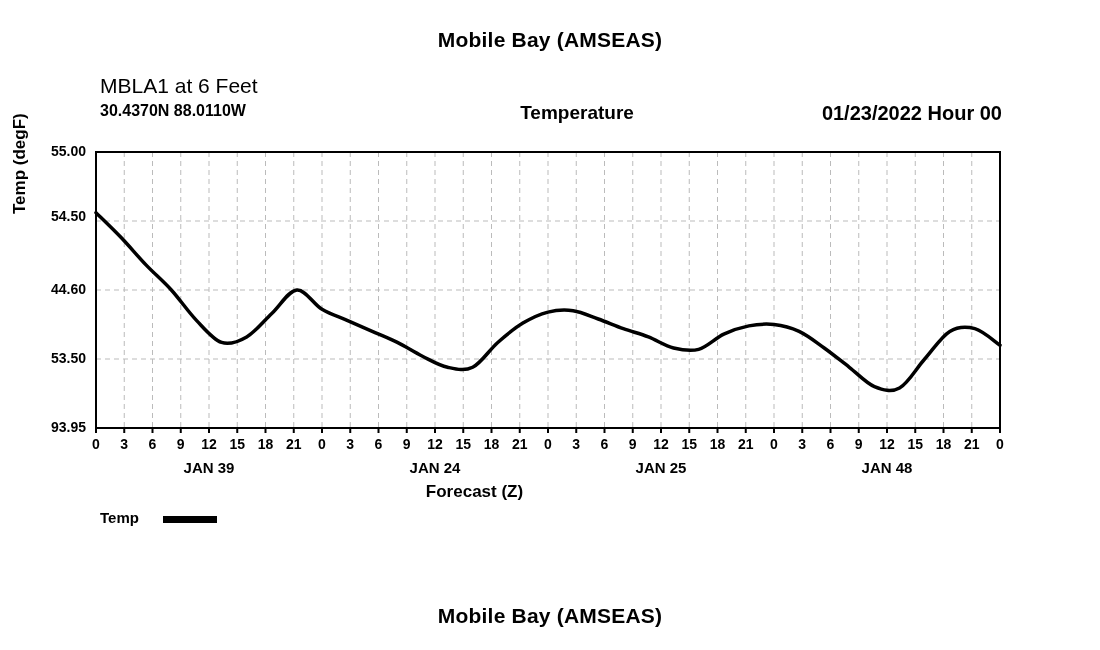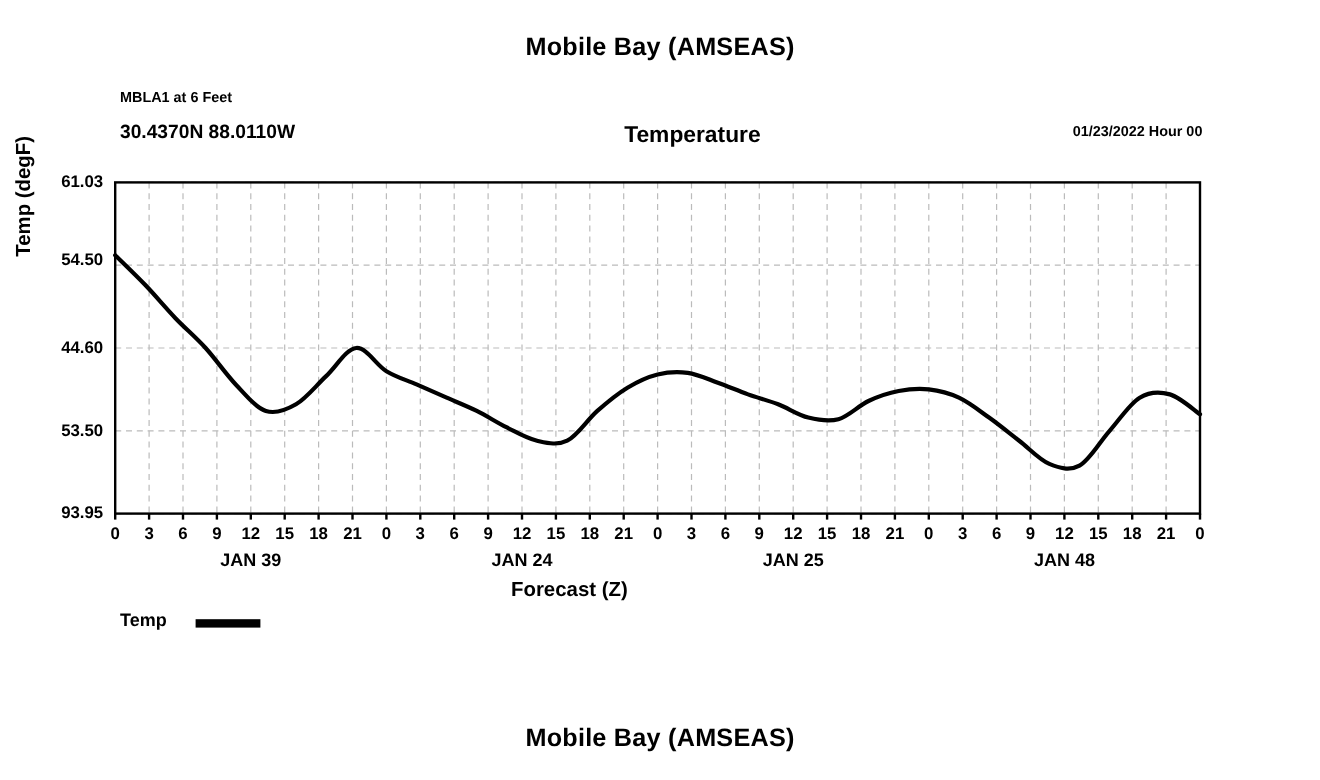--- a/index.html
+++ b/index.html
@@ -32,22 +32,22 @@
     width: 1100px;
     text-align: center;
     font-size: 21px;
     font-weight: bold;
     letter-spacing: 0.2px;
   }
   .meta-station {
     position: absolute;
     top: 74px;
     left: 100px;
-    font-size: 12px;
-    font-weight: bold;
+    font-size: 21px;
+    font-weight: normal;
   }
   .meta-coords {
     position: absolute;
     top: 102px;
     left: 100px;
     font-size: 16px;
     font-weight: bold;
   }
   .meta-subtitle {
     position: absolute;
@@ -56,21 +56,21 @@
     width: 1100px;
     text-align: center;
     font-size: 19px;
     font-weight: bold;
     padding-left: 27px;
   }
   .meta-run {
     position: absolute;
     top: 102px;
     right: 98px;
-    font-size: 12px;
+    font-size: 20px;
     font-weight: bold;
   }
   .ylabel {
     position: absolute;
     left: 10px;
     top: 214px;
     font-size: 17px;
     font-weight: bold;
     transform: rotate(-90deg);
     transform-origin: left top;
@@ -220,21 +220,21 @@
       <path d="M 96.00 212.72 C 100.19 216.86, 112.74 228.82, 121.11 237.56 C 129.48 246.30, 137.85 256.42, 146.22 265.16 C 154.59 273.90, 162.96 280.80, 171.33 290.00 C 179.70 299.20, 188.07 311.62, 196.44 320.36 C 204.81 329.10, 213.19 339.68, 221.56 342.44 C 229.93 345.20, 238.30 341.75, 246.67 336.92 C 255.04 332.09, 263.41 321.28, 271.78 313.46 C 280.15 305.64, 288.52 290.69, 296.89 290.00 C 305.26 289.31, 313.63 304.26, 322.00 309.32 C 330.37 314.38, 338.74 316.68, 347.11 320.36 C 355.48 324.04, 363.85 327.72, 372.22 331.40 C 380.59 335.08, 388.96 338.30, 397.33 342.44 C 405.70 346.58, 414.07 352.10, 422.44 356.24 C 430.81 360.38, 439.19 365.44, 447.56 367.28 C 455.93 369.12, 464.30 371.42, 472.67 367.28 C 481.04 363.14, 489.41 349.80, 497.78 342.44 C 506.15 335.08, 514.52 328.18, 522.89 323.12 C 531.26 318.06, 539.63 314.15, 548.00 312.08 C 556.37 310.01, 564.74 309.55, 573.11 310.70 C 581.48 311.85, 589.85 315.99, 598.22 318.98 C 606.59 321.97, 614.96 325.65, 623.33 328.64 C 631.70 331.63, 640.07 333.70, 648.44 336.92 C 656.81 340.14, 665.19 345.89, 673.56 347.96 C 681.93 350.03, 690.30 351.64, 698.67 349.34 C 707.04 347.04, 715.41 338.07, 723.78 334.16 C 732.15 330.25, 740.52 327.49, 748.89 325.88 C 757.26 324.27, 765.63 323.58, 774.00 324.50 C 782.37 325.42, 790.74 327.49, 799.11 331.40 C 807.48 335.31, 815.85 341.98, 824.22 347.96 C 832.59 353.94, 840.96 360.84, 849.33 367.28 C 857.70 373.72, 866.07 383.15, 874.44 386.60 C 882.81 390.05, 891.19 392.58, 899.56 387.98 C 907.93 383.38, 916.30 368.43, 924.67 359.00 C 933.04 349.57, 941.41 336.46, 949.78 331.40 C 958.15 326.34, 966.52 326.34, 974.89 328.64 C 983.26 330.94, 995.81 342.44, 1000.00 345.20" fill="none" stroke="#000000" stroke-width="3.5" stroke-linejoin="round" stroke-linecap="round"></path>
     </g>
   <rect id="plot-frame" x="96" y="152" width="904" height="276" fill="none" stroke="#000000" stroke-width="2"></rect>
 </svg>
 
 <div id="ytick-layer">
     <div class="ytick" style="left: 22px; top: 419px;">93.95</div>
     <div class="ytick" style="left: 22px; top: 350px;">53.50</div>
     <div class="ytick" style="left: 22px; top: 281px;">44.60</div>
     <div class="ytick" style="left: 22px; top: 208px;">54.50</div>
-    <div class="ytick" style="left: 22px; top: 143px;">61.03</div>
+    <div class="ytick" style="left: 22px; top: 143px;">55.00</div>
   </div>
 <div id="xtick-layer">
     <div class="xtick" style="left: 84px;">0</div>
     <div class="xtick" style="left: 112.25px;">3</div>
     <div class="xtick" style="left: 140.5px;">6</div>
     <div class="xtick" style="left: 168.75px;">9</div>
     <div class="xtick" style="left: 197px;">12</div>
     <div class="xtick" style="left: 225.25px;">15</div>
     <div class="xtick" style="left: 253.5px;">18</div>
     <div class="xtick" style="left: 281.75px;">21</div>

